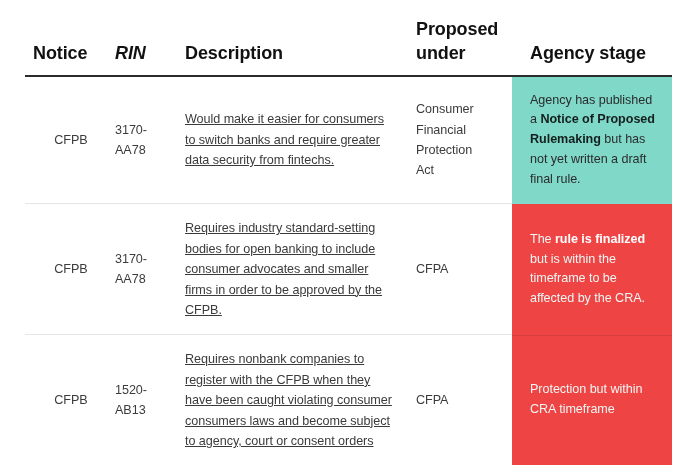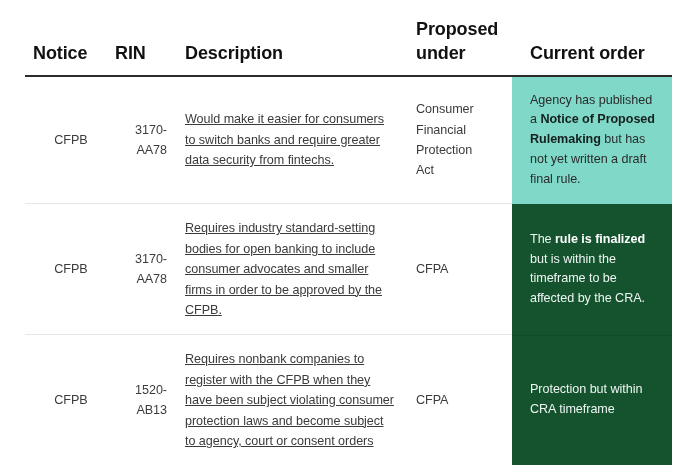--- a/index.html
+++ b/index.html
@@ -46,55 +46,55 @@
     font-weight: bold;
     color: #111111;
     text-align: left;
     vertical-align: bottom;
     padding: 0 0 9px 0;
     border-bottom: 2.5px solid #2b2b2b;
     line-height: 1.32;
     letter-spacing: -0.1px;
   }
   thead th.th-agency { padding-left: 8px; }
-  thead th.th-rin { padding-left: 6px; }
+  thead th.th-rin { padding-left: 6px; font-style: italic; }
   thead th.th-desc { padding-left: 8px; }
   thead th.th-proposed { padding-left: 4px; }
   thead th.th-stage { padding-left: 18px; }
 
   
   tbody td {
     font-size: 12.6px;
     color: #3b3b3b;
     vertical-align: middle;
     line-height: 1.62;
     padding: 14px 0;
     border-bottom: 1px solid #e4e7e8;
     letter-spacing: -0.05px;
   }
   tbody tr:last-child td { border-bottom: none; }
 
   td.cell-agency { padding-left: 8px; text-align: center; }
-  td.cell-rin { padding-left: 6px; padding-right: 10px; text-align: right; }
+  td.cell-rin { padding-left: 6px; padding-right: 10px; }
   td.cell-desc { padding-left: 8px; padding-right: 16px; text-decoration: underline; }
   td.cell-proposed { padding-left: 4px; padding-right: 22px; }
 
   
   td.cell-stage {
     padding: 14px 14px 14px 18px;
     border-bottom: none;
     line-height: 1.58;
     font-size: 12.6px;
   }
   td.cell-stage.tone-light {
     background: #7fd8c8;
     color: #2c2c2c;
   }
   td.cell-stage.tone-dark {
-    background: #14532d;
+    background: #ef4444;
     color: #eef6f4;
   }
   td.cell-stage.tone-dark.divider {
     box-shadow: inset 0 1px 0 0 rgba(0,0,0,0.10);
   }
   td.cell-stage b { font-weight: bold; }
   td.cell-stage.tone-light b { color: #15201e; }
   td.cell-stage.tone-dark b { color: #ffffff; }
 </style>
 </head>
@@ -108,40 +108,40 @@
       <col class="c-desc">
       <col class="c-proposed">
       <col class="c-stage">
     </colgroup>
     <thead>
       <tr>
         <th class="th-agency">Notice</th>
         <th class="th-rin">RIN</th>
         <th class="th-desc">Description</th>
         <th class="th-proposed">Proposed under</th>
-        <th class="th-stage">Current order</th>
+        <th class="th-stage">Agency stage</th>
       </tr>
     </thead>
     <tbody>
         <tr>
           <td class="cell-agency">CFPB</td>
           <td class="cell-rin">3170-AA78</td>
           <td class="cell-desc">Would make it easier for consumers to switch banks and require greater data security from fintechs.</td>
           <td class="cell-proposed">Consumer Financial Protection Act</td>
           <td class="cell-stage tone-light"><span>Agency has published a </span><b>Notice of Proposed Rulemaking</b><span> but has not yet written a draft final rule.</span></td>
         </tr>
         <tr>
           <td class="cell-agency">CFPB</td>
           <td class="cell-rin">3170-AA78</td>
           <td class="cell-desc">Requires industry standard-setting bodies for open banking to include consumer advocates and smaller firms in order to be approved by the CFPB.</td>
           <td class="cell-proposed">CFPA</td>
           <td class="cell-stage tone-dark"><span>The </span><b>rule is finalized</b><span> but is within the timeframe to be affected by the CRA.</span></td>
         </tr>
         <tr>
           <td class="cell-agency">CFPB</td>
           <td class="cell-rin">1520-AB13</td>
-          <td class="cell-desc">Requires nonbank companies to register with the CFPB when they have been subject violating consumer protection laws and become subject to agency, court or consent orders</td>
+          <td class="cell-desc">Requires nonbank companies to register with the CFPB when they have been caught violating consumer consumers laws and become subject to agency, court or consent orders</td>
           <td class="cell-proposed">CFPA</td>
           <td class="cell-stage tone-dark divider"><span>Protection but within CRA timeframe</span></td>
         </tr>
       </tbody>
   </table>
 </div>
 
 </body></html>

